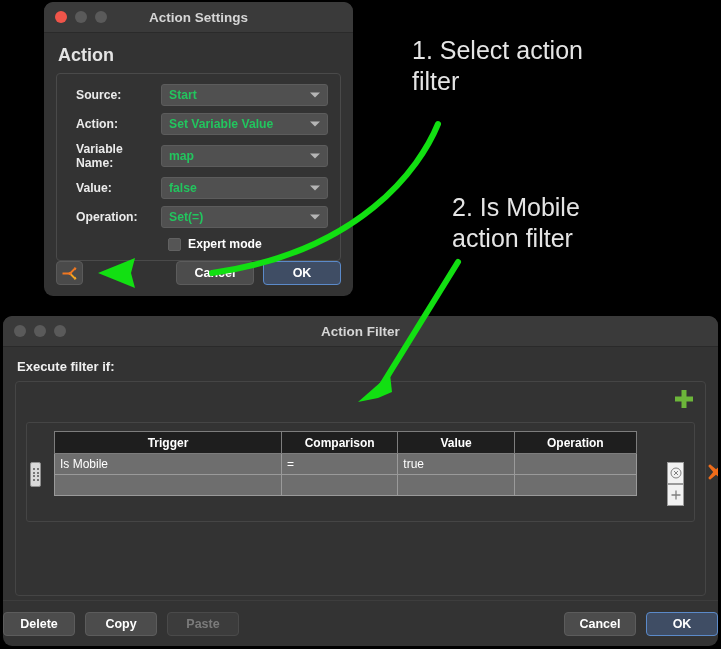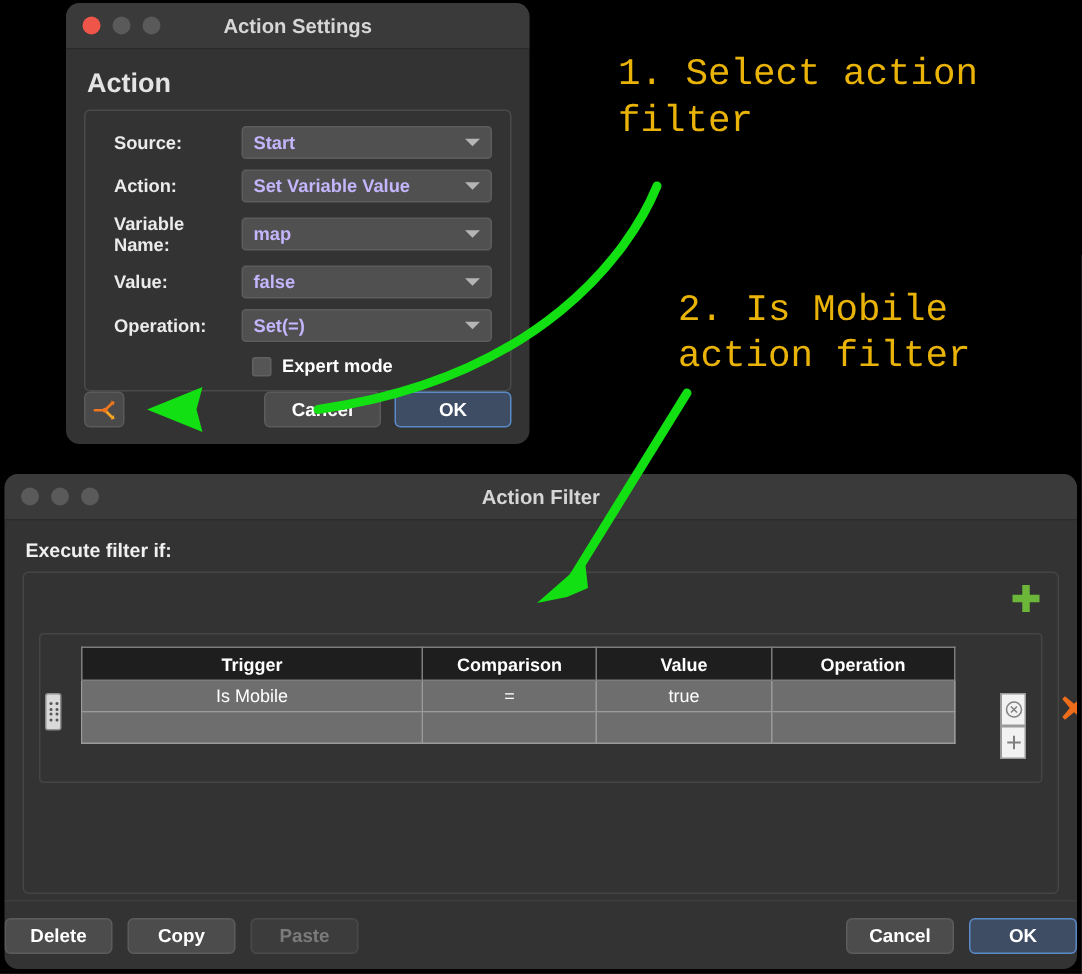--- a/index.html
+++ b/index.html
@@ -71,21 +71,21 @@
   }
   .combo {
     flex: 1;
     height: 22px;
     background: #505050;
     border: 1px solid #5c5c5c;
     border-radius: 3px;
     display: flex; align-items: center;
     padding: 0 6px 0 7px;
     font-size: 12.2px;
-    color: #c4b5fd;
+    color: #22c55e;
     font-weight: bold;
     position: relative;
   }
   .combo .caret {
     position: absolute; right: 7px; top: 50%;
     transform: translateY(-50%);
     width: 0; height: 0;
     border-left: 5px solid transparent;
     border-right: 5px solid transparent;
     border-top: 5px solid #b5b5b5;
@@ -185,21 +185,21 @@
     border: 1px solid #7d7d7d;
     text-align: center;
   }
   table.filter-table td {
     background: #6e6e6e;
     color: #ffffff;
     font-size: 12px;
     height: 21px;
     border: 1px solid #9a9a9a;
     padding: 0 5px;
-    text-align: center;
+    text-align: left;
   }
   .col-trigger { width: 39%; }
   .col-comparison { width: 20%; }
   .col-value { width: 20%; }
   .col-operation { width: 21%; }
 
   .grip {
     position: absolute;
     left: 3px; top: 39px;
     width: 11px; height: 25px;
@@ -240,23 +240,23 @@
     display: flex; align-items: center;
     gap: 10px;
     padding: 0 0;
     border-top: 1px solid #3d3d3d;
   }
   .btn-sm { min-width: 72px; }
 
   
   .annot {
     position: absolute;
-    color: #eab308;
+    color: #e5e5e5;
     font-size: 25px;
-    font-family: Liberation Mono, monospace;
+    font-family: Liberation Sans, sans-serif;
     line-height: 1.22;
     white-space: pre-line;
   }
   #annot-1 { left: 412px; top: 35px; width: 260px; }
   #annot-2 { left: 452px; top: 192px; width: 250px; }
   #arrows { position: absolute; left: 0; top: 0; width: 721px; height: 649px; pointer-events: none; }
 </style>
 </head>
 <body>
 

